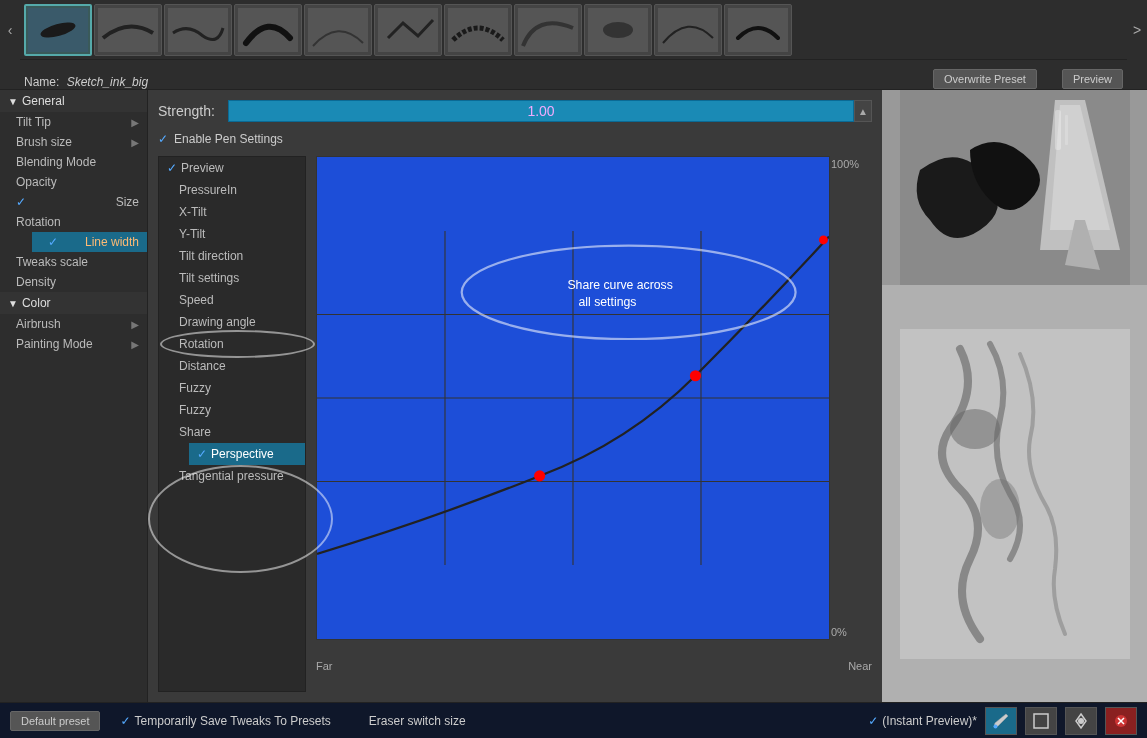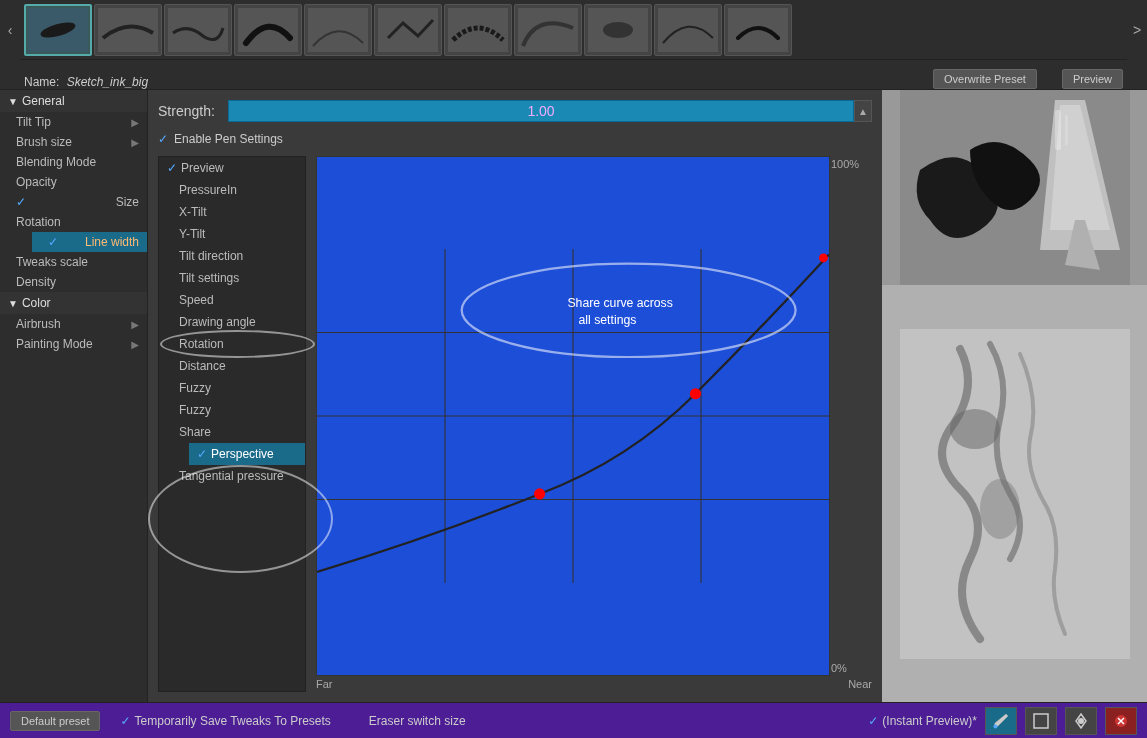--- a/index.html
+++ b/index.html
@@ -236,21 +236,21 @@
       position: relative;
       overflow: hidden;
     }
     #curve-graph svg {
       width: 100%;
       height: 100%;
     }
     #graph-bottom-labels {
       display: flex;
       justify-content: space-between;
-      padding: 2px 0;
+      padding: 20px 0;
       color: #aaa;
       font-size: 11px;
     }
 
     
     #right-preview {
       width: 265px;
       background: #888;
       display: flex;
       flex-direction: column;
@@ -271,21 +271,21 @@
       display: flex;
       align-items: center;
       justify-content: center;
       overflow: hidden;
     }
 
     
     #bottom-bar {
       display: flex;
       align-items: center;
-      background: #4c1d95;
+      background: #0f172a;
       height: 36px;
       border-top: 1px solid #222;
       padding: 0 10px;
       gap: 20px;
     }
     #bottom-right {
       margin-left: auto;
       display: flex;
       align-items: center;
       gap: 8px;

